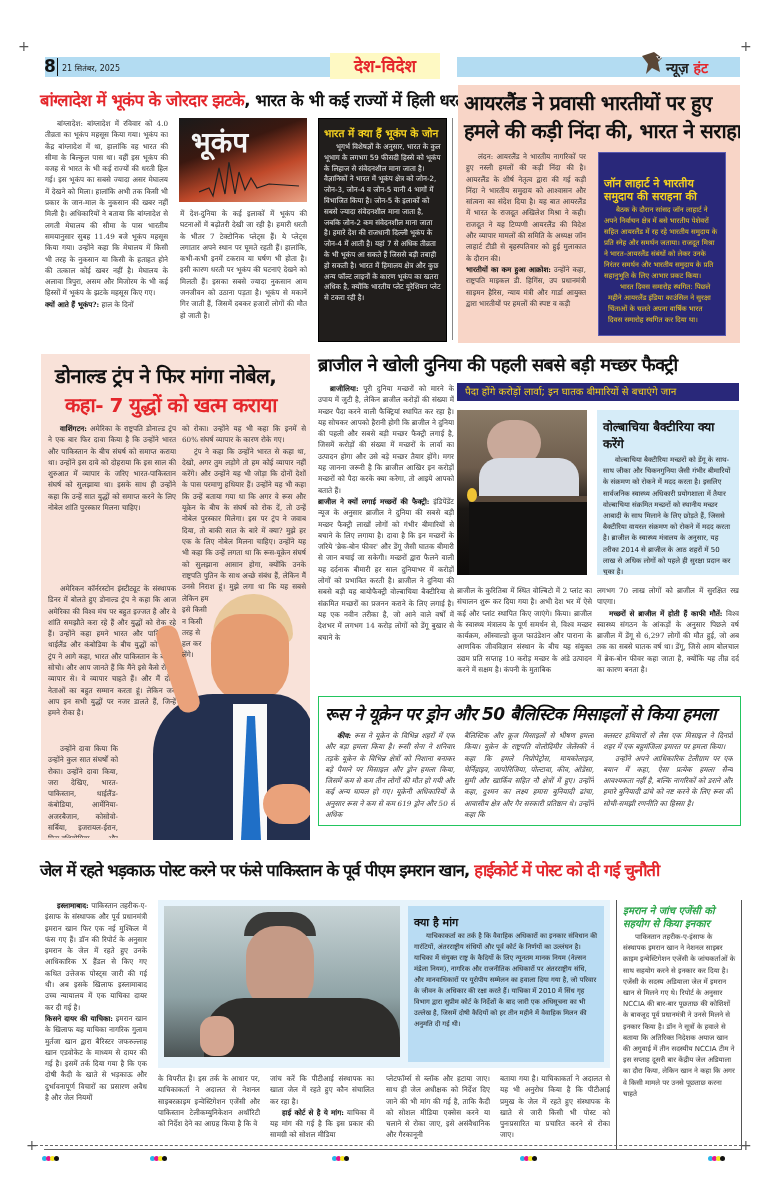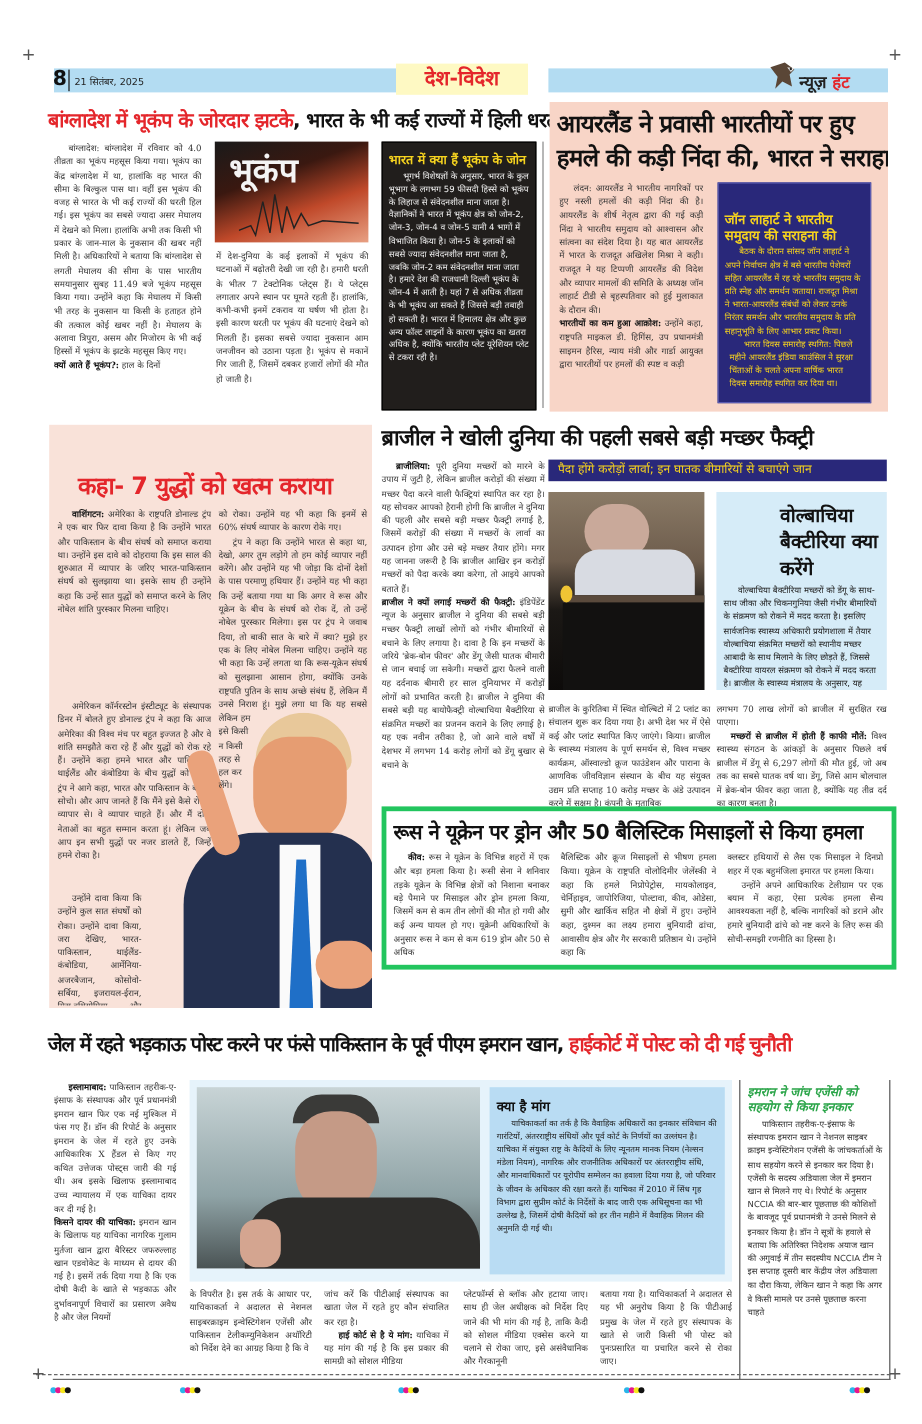--- a/index.html
+++ b/index.html
@@ -85,20 +85,21 @@
     <b>भारतीयों का कम हुआ आक्रोश:</b><span> उन्होंने कहा, राष्ट्रपति माइकल डी. हिगिंस, उप प्रधानमंत्री साइमन हैरिस, न्याय मंत्री और गार्डा आयुक्त द्वारा भारतीयों पर हमलों की स्पष्ट व कड़ी</span>
   </div>
   <div class="box" style="left:140px;top:67px;width:126px;height:182px;background:#29287a;border:1px solid #5a5ab0;">
     <div class="boxtitle" style="color:#f5d21f;font-size:11px;line-height:13px;padding:24px 5px 2px 5px;">जॉन लाहार्ट ने भारतीय समुदाय की सराहना की</div>
     <div class="boxtext" style="color:#f5d21f;padding:0 5px;">बैठक के दौरान सांसद जॉन लाहार्ट ने अपने निर्वाचन क्षेत्र में बसे भारतीय पेशेवरों सहित आयरलैंड में रह रहे भारतीय समुदाय के प्रति स्नेह और समर्थन जताया। राजदूत मिश्रा ने भारत-आयरलैंड संबंधों को लेकर उनके निरंतर समर्थन और भारतीय समुदाय के प्रति सहानुभूति के लिए आभार प्रकट किया।</div>
     <div class="boxtext" style="color:#f5d21f;padding:0 9px;">भारत दिवस समारोह स्थगित: पिछले महीने आयरलैंड इंडिया काउंसिल ने सुरक्षा चिंताओं के चलते अपना वार्षिक भारत दिवस समारोह स्थगित कर दिया था।</div>
   </div>
 </div>
 
 <div class="box" style="left:41px;top:354px;width:269px;height:486px;background:#f9e2d9;">
+  <div class="hl" style="position:absolute;left:14px;top:8px;font-size:20px;">डोनाल्ड ट्रंप ने फिर मांगा नोबेल,</div>
   <div class="hl red" style="position:absolute;left:24px;top:37px;font-size:20px;color:#e4262b;">कहा- 7 युद्धों को खत्म कराया</div>
   <div class="col" style="left:7px;top:69px;width:128px;height:160px;">
     <b>वाशिंगटन:</b><span> अमेरिका के राष्ट्रपति डोनाल्ड ट्रंप ने एक बार फिर दावा किया है कि उन्होंने भारत और पाकिस्तान के बीच संघर्ष को समाप्त कराया था। उन्होंने इस दावे को दोहराया कि इस साल की शुरुआत में व्यापार के जरिए भारत-पाकिस्तान संघर्ष को सुलझाया था। इसके साथ ही उन्होंने कहा कि उन्हें सात युद्धों को समाप्त करने के लिए नोबेल शांति पुरस्कार मिलना चाहिए।</span>
   </div>
   <div class="col" style="left:7px;top:229px;width:128px;height:160px;">
     <span>अमेरिकन कॉर्नरस्टोन इंस्टीट्यूट के संस्थापक डिनर में बोलते हुए डोनाल्ड ट्रंप ने कहा कि आज अमेरिका की विश्व मंच पर बहुत इज्जत है और वे शांति समझौते करा रहे हैं और युद्धों को रोक रहे हैं। उन्होंने कहा हमने भारत और पाकिस्तान, थाईलैंड और कंबोडिया के बीच युद्धों को रोका। ट्रंप ने आगे कहा, भारत और पाकिस्तान के बारे में सोचो। और आप जानते हैं कि मैंने इसे कैसे रोका- व्यापार से। वे व्यापार चाहते हैं। और मैं दोनों नेताओं का बहुत सम्मान करता हूं। लेकिन जब आप इन सभी युद्धों पर नजर डालते हैं, जिन्हें हमने रोका है।</span>
   </div>
   <div class="col" style="left:7px;top:389px;width:70px;height:95px;">
     <span>उन्होंने दावा किया कि उन्होंने कुल सात संघर्षों को रोका। उन्होंने दावा किया, जरा देखिए, भारत-पाकिस्तान, थाईलैंड-कंबोडिया, आर्मेनिया-अजरबैजान, कोसोवो-सर्बिया, इजरायल-ईरान, मिस्र-इथियोपिया और रवांडा-कांगो, हमने इन सभी</span>
   </div>
@@ -135,33 +136,33 @@
   <div class="box" style="left:457px;top:383px;width:282px;height:18px;background:#29287a;">
     <div style="color:#f5d21f;font-family:'DejaVu Sans',sans-serif;font-weight:normal;font-size:10px;line-height:18px;padding-left:8px;white-space:nowrap;">पैदा होंगे करोड़ों लार्वा; इन घातक बीमारियों से बचाएंगे जान</div>
   </div>
   <div class="img" style="left:457px;top:410px;width:130px;height:165px;background:linear-gradient(180deg,#8a7a66 0%,#6d5c4c 35%,#1b1815 60%,#0d0b0a 100%);">
     <div style="position:absolute;left:30px;top:10px;width:54px;height:46px;border-radius:24px;background:#c9a99a;"></div>
     <div style="position:absolute;left:22px;top:48px;width:100px;height:50px;border-radius:20px 20px 0 0;background:#d8dbe2;"></div>
     <div style="position:absolute;left:12px;top:86px;width:118px;height:80px;background:#121110;border-top:6px solid #5a4a3c;"></div>
     <div style="position:absolute;left:10px;top:78px;width:10px;height:14px;border-radius:50%;background:#f0c434;"></div>
   </div>
   <div class="box" style="left:597px;top:410px;width:142px;height:165px;background:#d6ecf8;">
-    <div class="boxtitle" style="color:#111;font-size:16px;padding:8px 5px 3px 6px;margin-left:47px;">वोल्बाचिया बैक्टीरिया क्या करेंगे</div>
+    <div class="boxtitle" style="color:#111;font-size:12px;padding:8px 5px 3px 6px;">वोल्बाचिया बैक्टीरिया क्या करेंगे</div>
     <div class="boxtext" style="color:#222;padding:0 6px;font-size:7px;line-height:11.2px;">वोल्बाचिया बैक्टीरिया मच्छरों को डेंगू के साथ-साथ जीका और चिकनगुनिया जैसी गंभीर बीमारियों के संक्रमण को रोकने में मदद करता है। इसलिए सार्वजनिक स्वास्थ्य अधिकारी प्रयोगशाला में तैयार वोल्बाचिया संक्रमित मच्छरों को स्थानीय मच्छर आबादी के साथ मिलाने के लिए छोड़ते हैं, जिससे बैक्टीरिया वायरल संक्रमण को रोकने में मदद करता है। ब्राजील के स्वास्थ्य मंत्रालय के अनुसार, यह तरीका 2014 से ब्राजील के आठ शहरों में 50 लाख से अधिक लोगों को पहले ही सुरक्षा प्रदान कर चुका है।</div>
   </div>
   <div class="col" style="left:457px;top:585px;width:135px;height:125px;text-indent:0;">
     <span>ब्राजील के कुरितिबा में स्थित वोल्बिटो में 2 प्लांट का संचालन शुरू कर दिया गया है। अभी देश भर में ऐसे कई और प्लांट स्थापित किए जाएंगे। किया। ब्राजील के स्वास्थ्य मंत्रालय के पूर्ण समर्थन से, विश्व मच्छर कार्यक्रम, ऑस्वाल्डो क्रूज फाउंडेशन और पाराना के आणविक जीवविज्ञान संस्थान के बीच यह संयुक्त उद्यम प्रति सप्ताह 10 करोड़ मच्छर के अंडे उत्पादन करने में सक्षम है। कंपनी के मुताबिक</span>
   </div>
   <div class="col" style="left:597px;top:585px;width:142px;height:125px;text-indent:0;">
     <span>लगभग 70 लाख लोगों को ब्राजील में सुरक्षित रख पाएगा।</span><br>
     <b style="padding-left:12px;">मच्छरों से ब्राजील में होती हैं काफी मौतें:</b><span> विश्व स्वास्थ्य संगठन के आंकड़ों के अनुसार पिछले वर्ष ब्राजील में डेंगू से 6,297 लोगों की मौत हुई, जो अब तक का सबसे घातक वर्ष था। डेंगू, जिसे आम बोलचाल में ब्रेक-बोन फीवर कहा जाता है, क्योंकि यह तीव्र दर्द का कारण बनता है।</span>
   </div>
 </div>
 
-<div class="box" style="left:318px;top:672px;width:421px;height:128px;border:4px solid #22c55e;">
+<div class="box" style="left:318px;top:696px;width:421px;height:128px;border:1px solid #22c55e;font-style:italic;">
   <div class="hl" style="position:absolute;left:6px;top:5px;font-size:17px;">रूस ने यूक्रेन पर ड्रोन और 50 बैलिस्टिक मिसाइलों से किया हमला</div>
   <div class="col" style="left:6px;top:33px;width:130px;height:92px;">
     <b>कीव:</b><span> रूस ने यूक्रेन के विभिन्न शहरों में एक और बड़ा हमला किया है। रूसी सेना ने शनिवार तड़के यूक्रेन के विभिन्न क्षेत्रों को निशाना बनाकर बड़े पैमाने पर मिसाइल और ड्रोन हमला किया, जिसमें कम से कम तीन लोगों की मौत हो गयी और कई अन्य घायल हो गए। यूक्रेनी अधिकारियों के अनुसार रूस ने कम से कम 619 ड्रोन और 50 से अधिक</span>
   </div>
   <div class="col" style="left:145px;top:33px;width:130px;height:92px;text-indent:0;">
     <span>बैलिस्टिक और क्रूज मिसाइलों से भीषण हमला किया। यूक्रेन के राष्ट्रपति वोलोदिमीर जेलेंस्की ने कहा कि हमले निप्रोपेट्रोस, मायकोलाइव, चेर्निहाइव, जापोरिजिया, पोल्टावा, कीव, ओडेसा, सुमी और खार्किव सहित नौ क्षेत्रों में हुए। उन्होंने कहा, दुश्मन का लक्ष्य हमारा बुनियादी ढांचा, आवासीय क्षेत्र और गैर सरकारी प्रतिष्ठान थे। उन्होंने कहा कि</span>
   </div>
   <div class="col" style="left:284px;top:33px;width:130px;height:92px;text-indent:0;">
     <span>क्लस्टर हथियारों से लैस एक मिसाइल ने दिनप्रो शहर में एक बहुमंजिला इमारत पर हमला किया।</span><br>
     <span style="padding-left:12px;">उन्होंने अपने आधिकारिक टेलीग्राम पर एक बयान में कहा, ऐसा प्रत्येक हमला सैन्य आवश्यकता नहीं है, बल्कि नागरिकों को डराने और हमारे बुनियादी ढांचे को नष्ट करने के लिए रूस की सोची-समझी रणनीति का हिस्सा है।</span>

